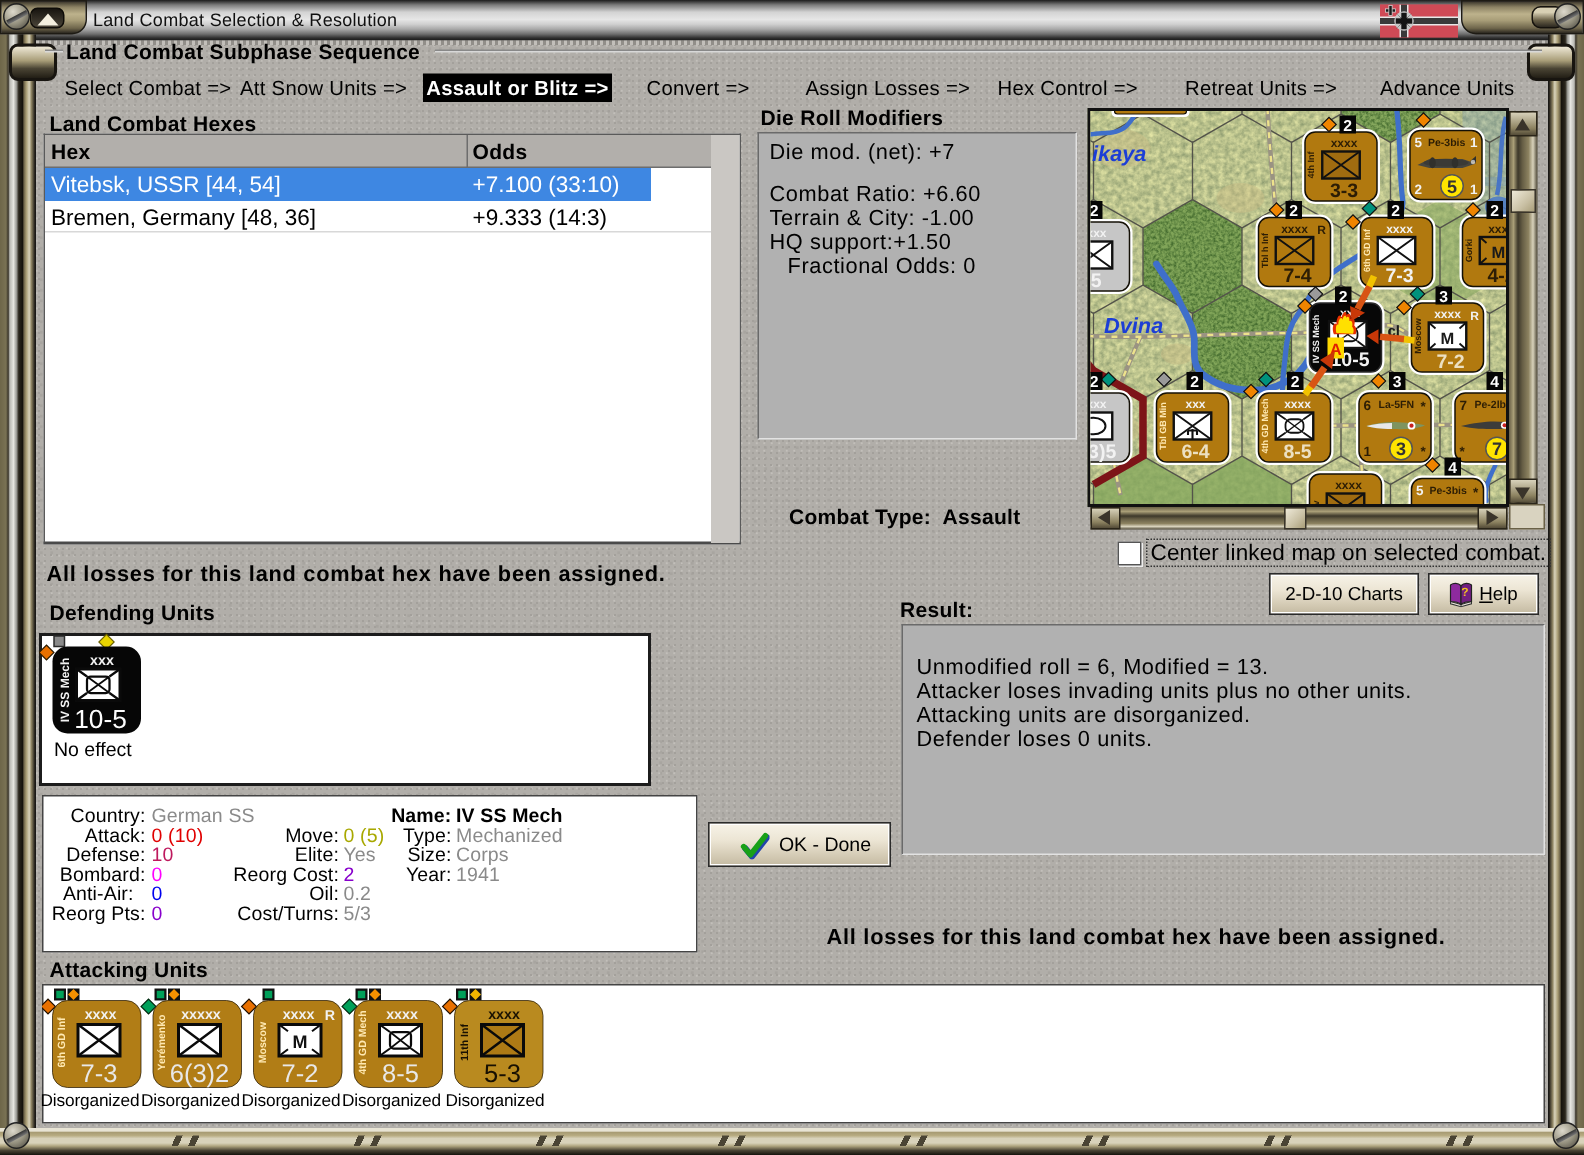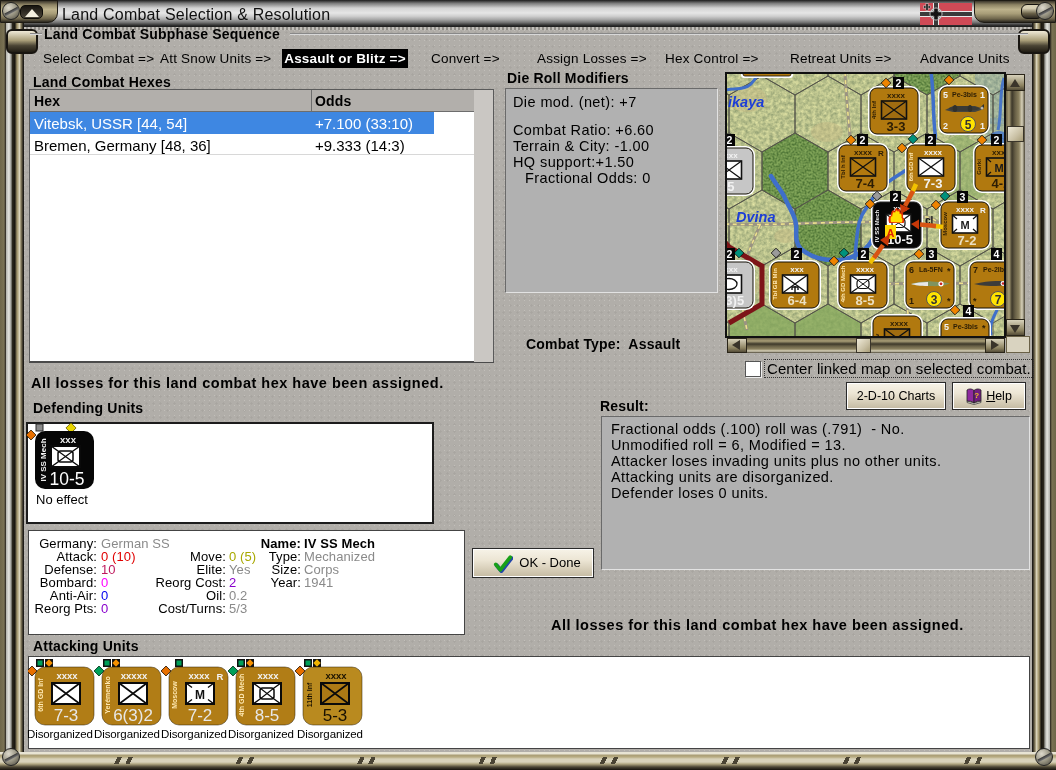--- a/index.html
+++ b/index.html
@@ -1,19 +1,19 @@
 <!DOCTYPE html>
 <html><head><meta charset="utf-8">
 <style>
 html,body{margin:0;padding:0;width:1056px;height:770px;overflow:hidden;background:#b2afaa;font-family:"Liberation Sans",sans-serif;}
 #stip{left:0;top:0;width:1056px;height:770px;background-color:#b1aeA9;background-image:radial-gradient(#a3a09b 22%,transparent 23%),radial-gradient(#c2bfba 20%,transparent 21%),radial-gradient(#a8a5a0 20%,transparent 21%);background-size:4px 4px,5px 5px,7px 7px;background-position:0 0,2px 3px,3px 1px;}
 *{box-sizing:border-box;}
 .abs{position:absolute;}
 #titlebar{left:0;top:0;width:1056px;height:27px;background:linear-gradient(#1c1c1c 0%,#7a7a7a 12%,#d3d3d3 30%,#e6e6e6 48%,#cfcfcf 60%,#a8a8a8 72%,#6f6f6f 84%,#2e2e2e 94%,#1a1a1a 100%);}
-#titletext{left:62px;top:6px;font-size:16px;color:#101010;letter-spacing:0.2px;}
+#titletext{left:62px;top:6px;font-size:12px;color:#101010;letter-spacing:0.2px;}
 .khaki{background:linear-gradient(#3a352a 0%,#8d8364 18%,#bdb28c 40%,#a89d78 60%,#6e654b 85%,#2c2820 100%);border:1px solid #1e1b14;}
 #lbox{left:0;top:0;width:58px;height:23px;border-radius:0 0 10px 0;}
 #rbox{left:974px;top:0;width:82px;height:23px;border-radius:0 0 0 10px;}
 .screw{z-index:6;width:18px;height:18px;border-radius:50%;background:radial-gradient(circle at 35% 30%,#ddd9cc,#94907e 55%,#45423a 100%);border:1px solid #222;}
 .screw:after{content:"";position:absolute;left:1px;top:7px;width:15px;height:3px;background:linear-gradient(#333,#777);transform:rotate(-28deg);}
 #tri{left:20px;top:5px;width:23px;height:14px;background:linear-gradient(#181510,#4a4438);border:1px solid #0e0c08;border-radius:5px;}
 #tri:after{content:"";position:absolute;left:4px;top:3px;width:0;height:0;border-left:7px solid transparent;border-right:7px solid transparent;border-bottom:8px solid #f4efdf;}
 #rnotch{left:1021px;top:4px;width:22px;height:15px;background:linear-gradient(#d8d0b4 0 25%,#6a6148 65%,#2c2820);border:1px solid #14110c;border-radius:6px;}
 
 #flag{left:920px;top:3px;width:52px;height:22px;background:#cf4a56;}
@@ -548,29 +548,29 @@
 <rect x="25" y="24" width="29" height="21" fill="#fff" stroke="#0a0a0a" stroke-width="2"></rect>
 <path d="M25,24 L32,29 M54,24 L47,29 M25,45 L32,40 M54,45 L47,40" stroke="#0a0a0a" stroke-width="1.5" fill="none"></path>
 <rect x="32" y="29" width="15" height="11" rx="2.5" fill="#fff" stroke="#0a0a0a" stroke-width="1.5"></rect>
 <path d="M32,29 L47,40 M47,29 L32,40" stroke="#0a0a0a" stroke-width="1.2" fill="none"></path>
 <text x="41" y="63" font-family="Liberation Sans,sans-serif" font-size="17.5" fill="#fdfdfd" text-anchor="middle">10-5</text>
 <text transform="translate(20,38) rotate(-90)" font-family="Liberation Sans,sans-serif" font-weight="bold" font-size="8" fill="#f2f2f2" text-anchor="middle">IV SS Mech</text>
 </svg>
 <div class="abs" style="left:36px;top:492px;font-size:13px;">No effect</div>
 
 <div id="statbox" class="abs">
-<div class="srow lab" style="left:5px;top:5px;width:63px;">Germany:</div>
+<div class="srow lab" style="left:5px;top:5px;width:63px;">Country:</div>
     <div class="srow gray" style="left:72px;top:5px;">German SS</div>
 <div class="srow lab" style="left:5px;top:18px;width:63px;">Attack:</div>
     <div class="srow red" style="left:72px;top:18px;">0 (10)</div>
 <div class="srow lab" style="left:5px;top:31px;width:63px;">Defense:</div>
     <div class="srow green" style="left:72px;top:31px;">10</div>
 <div class="srow lab" style="left:5px;top:44px;width:63px;">Bombard:</div>
     <div class="srow mag" style="left:72px;top:44px;">0</div>
-<div class="srow lab" style="left:5px;top:57px;width:63px;">Anti-Air:</div>
+<div class="srow lab" style="left:5px;top:57px;width:63px;text-align:center;">Anti-Air:</div>
     <div class="srow blue" style="left:72px;top:57px;">0</div>
 <div class="srow lab" style="left:1px;top:70px;width:67px;">Reorg Pts:</div>
     <div class="srow pur" style="left:72px;top:70px;">0</div>
 <div class="srow lab" style="left:102px;top:18px;width:95px;padding-left:25px;">Move:</div>
     <div class="srow oli" style="left:200px;top:18px;">0 (5)</div>
 <div class="srow lab" style="left:102px;top:31px;width:95px;">Elite:</div>
     <div class="srow gray" style="left:200px;top:31px;">Yes</div>
 <div class="srow lab" style="left:102px;top:44px;width:95px;">Reorg Cost:</div>
     <div class="srow pur" style="left:200px;top:44px;">2</div>
 <div class="srow lab" style="left:102px;top:57px;width:95px;">Oil:</div>
@@ -586,21 +586,20 @@
 <div class="srow lab" style="left:227px;top:44px;width:45px;">Year:</div>
     <div class="srow gray" style="left:275px;top:44px;">1941</div>
 </div>
 <div id="okbtn" class="abs btn"><svg width="20" height="19" style="position:absolute;left:20px;top:5px;" viewBox="0 0 22 20" xmlns="http://www.w3.org/2000/svg">
       <path d="M3,11 L8,17 L19,3" fill="none" stroke="#2244aa" stroke-width="4.5" stroke-linecap="round" stroke-linejoin="round" transform="translate(1.2,1.2)"></path>
       <path d="M3,11 L8,17 L19,3" fill="none" stroke="#18a018" stroke-width="4" stroke-linecap="round" stroke-linejoin="round"></path>
     </svg><span style="margin-left:34px">OK - Done</span></div>
 
 <div class="abs b13" style="left:600px;top:398px;">Result:</div>
 <div id="resbox" class="abs">
-<div class="abs dtext" style="left:9px;top:4px;">Fractional odds (.100) roll was (.791)&nbsp; - No.</div>
 <div class="abs dtext" style="left:9px;top:20px;">Unmodified roll = 6, Modified = 13.</div>
 <div class="abs dtext" style="left:9px;top:52px;">Attacking units are disorganized.</div>
 <div class="abs dtext" style="left:9px;top:36px;">Attacker loses invading units plus no other units.</div>
 <div class="abs dtext" style="left:9px;top:68px;">Defender loses 0 units.</div>
 </div>
 <div class="abs b15" style="left:551px;top:617px;">All losses for this land combat hex have been assigned.</div>
 
 <div class="abs b13" style="left:33px;top:638px;">Attacking Units</div>
 <div id="attackbox" class="abs"></div>
 <svg class="abs" style="left:28px;top:656px;" width="1000" height="92" viewBox="0 0 1000 92" xmlns="http://www.w3.org/2000/svg">

